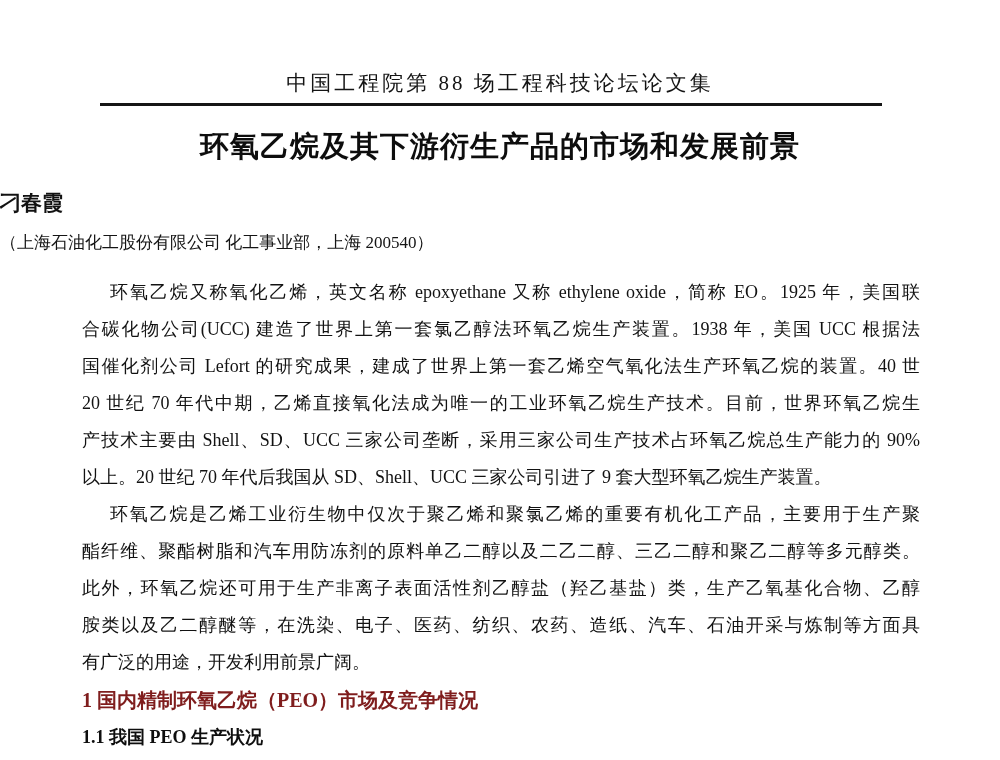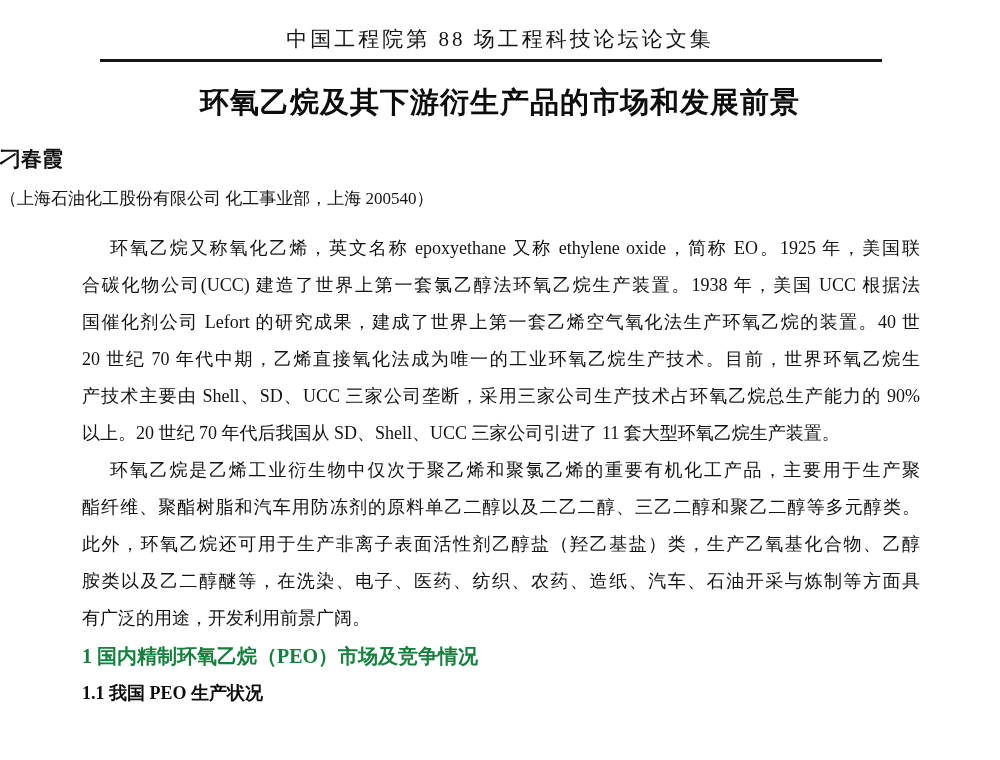--- a/index.html
+++ b/index.html
@@ -10,21 +10,21 @@
   .page {
     position: relative;
     width: 1000px;
     height: 760px;
     background: #ffffff;
     overflow: hidden;
     color: #111111;
     font-family: "Liberation Serif", serif;
   }
   .running-header {
-    margin-top: 24px;
+    margin-top: 68px;
     text-align: center;
     font-size: 21px;
     line-height: 30px;
     letter-spacing: 3px;
     color: #141414;
   }
   .header-rule {
     margin: 5px 0 0 100px;
     width: 782px;
     height: 3px;
@@ -70,21 +70,21 @@
     text-indent: 28px;
   }
   .body-line.last {
     text-align-last: left;
   }
   .section-heading-1 {
     margin: 6px 80px 0 82px;
     font-size: 20px;
     line-height: 26px;
     font-weight: bold;
-    color: #15803d;
+    color: #7f1d1d;
   }
   .section-heading-2 {
     margin: 12px 80px 0 82px;
     font-size: 18px;
     line-height: 24px;
     font-weight: bold;
     color: #0e0e0e;
   }
 </style>
 </head>
@@ -102,21 +102,21 @@
 
   <div class="doc-affiliation">（上海石油化工股份有限公司 化工事业部，上海 200540）</div>
 
   <div class="doc-body">
       <div class="paragraph">
         <div class="body-line first">环氧乙烷又称氧化乙烯，英文名称 epoxyethane 又称 ethylene oxide，简称 EO。1925 年，美国联</div>
         <div class="body-line">合碳化物公司(UCC) 建造了世界上第一套氯乙醇法环氧乙烷生产装置。1938 年，美国 UCC 根据法</div>
         <div class="body-line">国催化剂公司 Lefort 的研究成果，建成了世界上第一套乙烯空气氧化法生产环氧乙烷的装置。40 世</div>
         <div class="body-line">20 世纪 70 年代中期，乙烯直接氧化法成为唯一的工业环氧乙烷生产技术。目前，世界环氧乙烷生</div>
         <div class="body-line">产技术主要由 Shell、SD、UCC 三家公司垄断，采用三家公司生产技术占环氧乙烷总生产能力的 90%</div>
-        <div class="body-line last">以上。20 世纪 70 年代后我国从 SD、Shell、UCC 三家公司引进了 11 套大型环氧乙烷生产装置。</div>
+        <div class="body-line last">以上。20 世纪 70 年代后我国从 SD、Shell、UCC 三家公司引进了 9 套大型环氧乙烷生产装置。</div>
       </div>
       <div class="paragraph">
         <div class="body-line first">环氧乙烷是乙烯工业衍生物中仅次于聚乙烯和聚氯乙烯的重要有机化工产品，主要用于生产聚</div>
         <div class="body-line">酯纤维、聚酯树脂和汽车用防冻剂的原料单乙二醇以及二乙二醇、三乙二醇和聚乙二醇等多元醇类。</div>
         <div class="body-line">此外，环氧乙烷还可用于生产非离子表面活性剂乙醇盐（羟乙基盐）类，生产乙氧基化合物、乙醇</div>
         <div class="body-line">胺类以及乙二醇醚等，在洗染、电子、医药、纺织、农药、造纸、汽车、石油开采与炼制等方面具</div>
         <div class="body-line last">有广泛的用途，开发利用前景广阔。</div>
       </div>
     </div>
 

